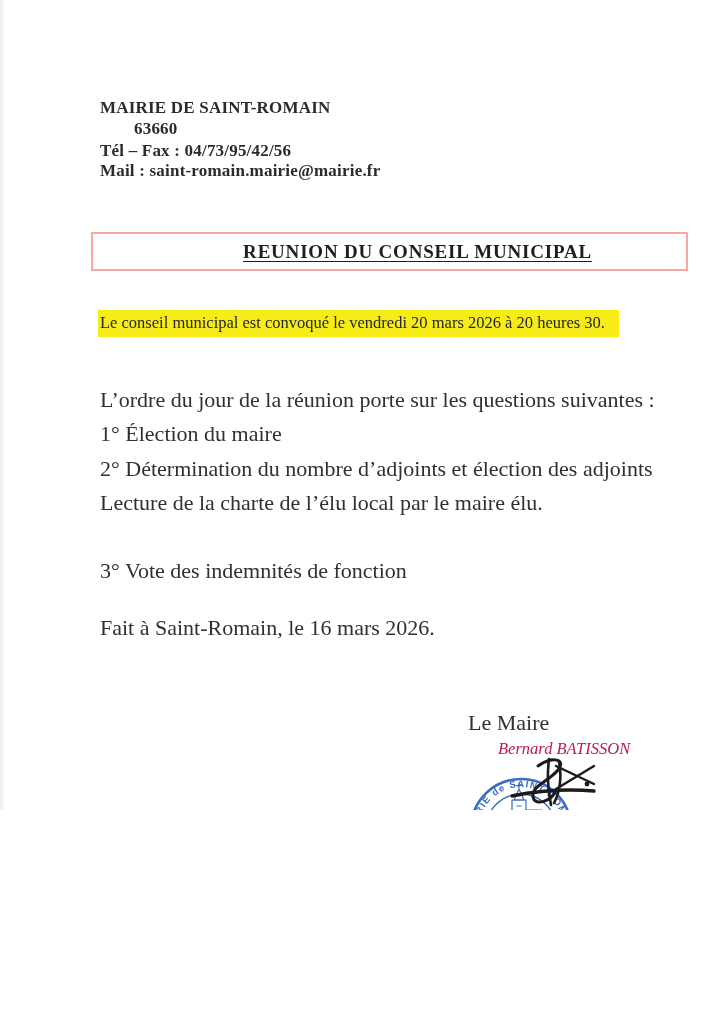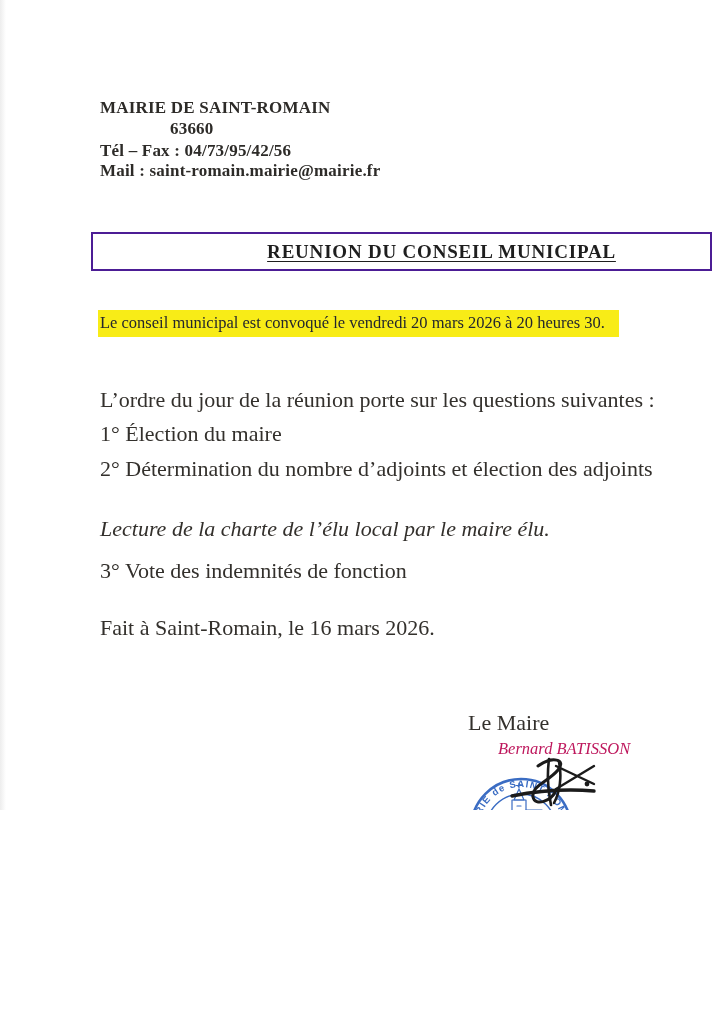--- a/index.html
+++ b/index.html
@@ -18,29 +18,29 @@
   }
   .abs{position:absolute;white-space:nowrap;}
   .letterhead-line{
     left:100px;
     font-weight:bold;
     font-size:17px;
     color:#2d2b28;
     letter-spacing:0.2px;
   }
   .lh1{top:98px;}
-  .lh2{top:119px;left:134px;margin-left:36px;}
+  .lh2{top:119px;left:134px;}
   .lh3{top:141px;}
   .lh4{top:161px;}
 
   .title-box{
     left:91px;top:232px;width:537px;height:35px;
-    border:2px solid #4c1d95;
+    border:2px solid #fca5a5;
     display:flex;align-items:center;justify-content:center;
-    padding-left:80px;
+    padding-left:56px;
     box-sizing:content-box;
   }
   .title-text{
     font-weight:bold;
     font-size:19px;
     letter-spacing:0.8px;
     color:#1e1e1e;
     text-decoration:underline;
     text-underline-offset:3px;
     white-space:nowrap;
@@ -51,21 +51,21 @@
     background:#f8ec17;
     padding:3px 14px 4px 2px;
     font-size:16.5px;
     color:#23262e;
   }
 
   .body-line{left:100px;font-size:22px;color:#33302c;}
   .b-intro{top:387px;}
   .b-item1{top:421px;}
   .b-item2{top:456px;}
-  .b-note{top:516px;font-style:italic;text-align:right;}
+  .b-note{top:490px;text-align:right;}
   .b-item3{top:558px;}
   .b-date{top:615px;}
 
   .sig-role{left:468px;top:710px;font-size:22px;color:#33302c;}
   .sig-name{left:498px;top:739px;font-size:16.5px;color:#be185d;font-style:italic;}
 
   .stamp-svg{position:absolute;left:450px;top:750px;}
   .stamp-arc-text{
     font-family:"Liberation Sans", sans-serif;
     font-weight:bold;

